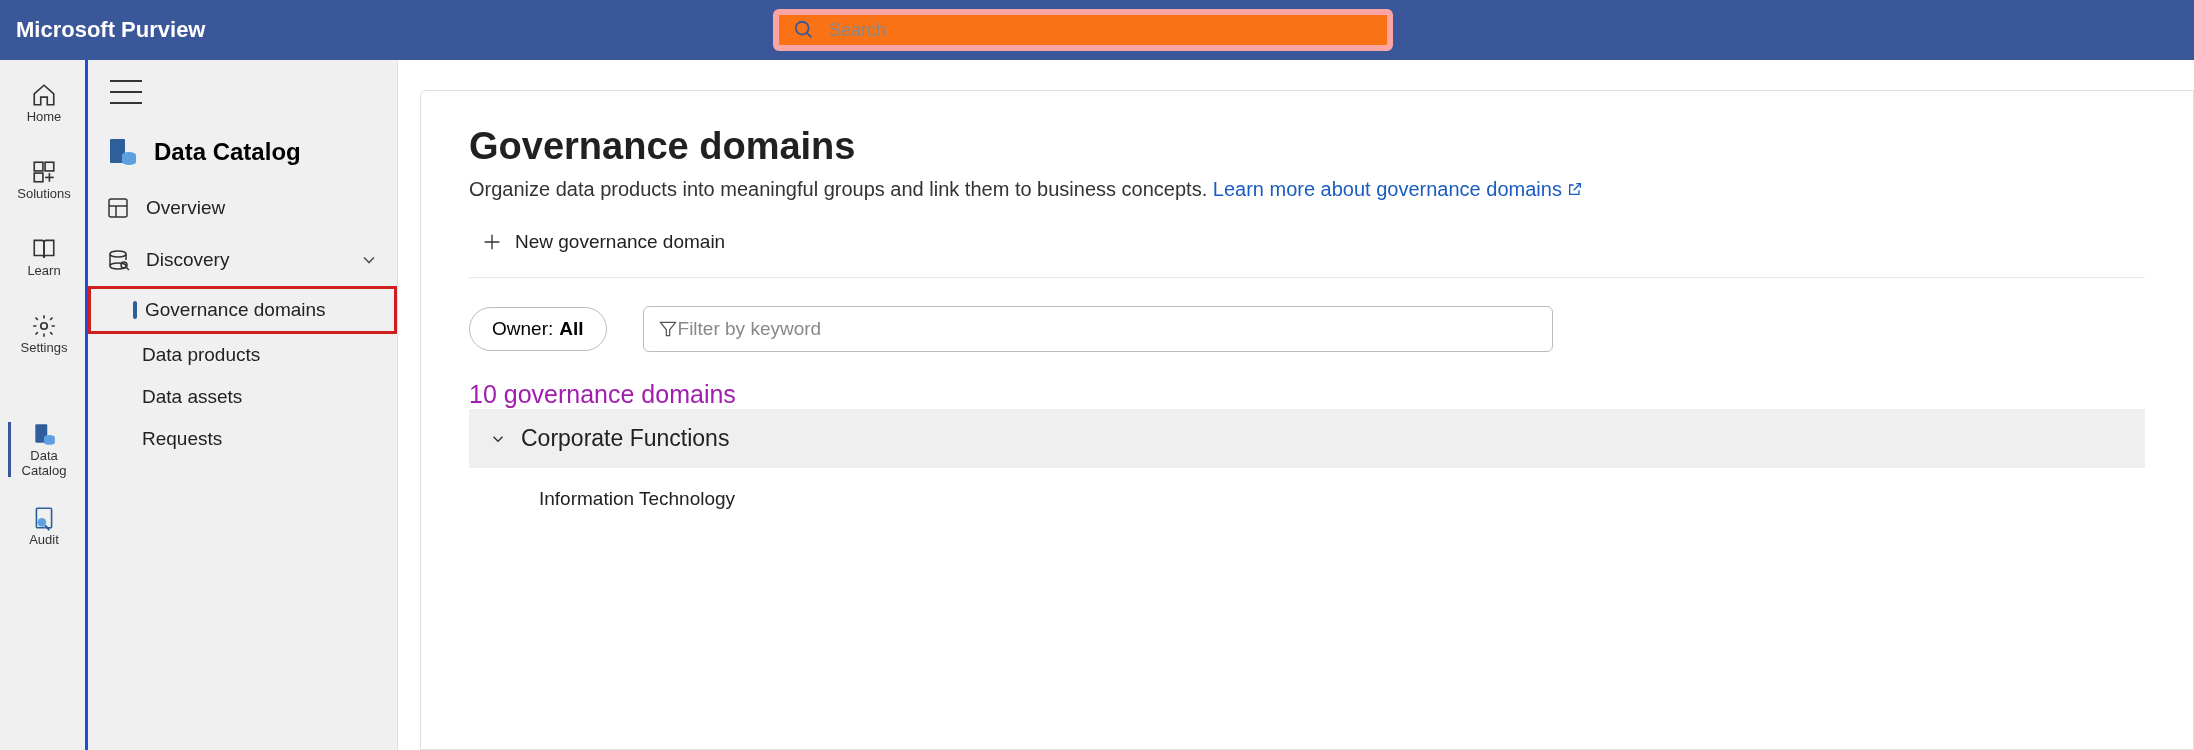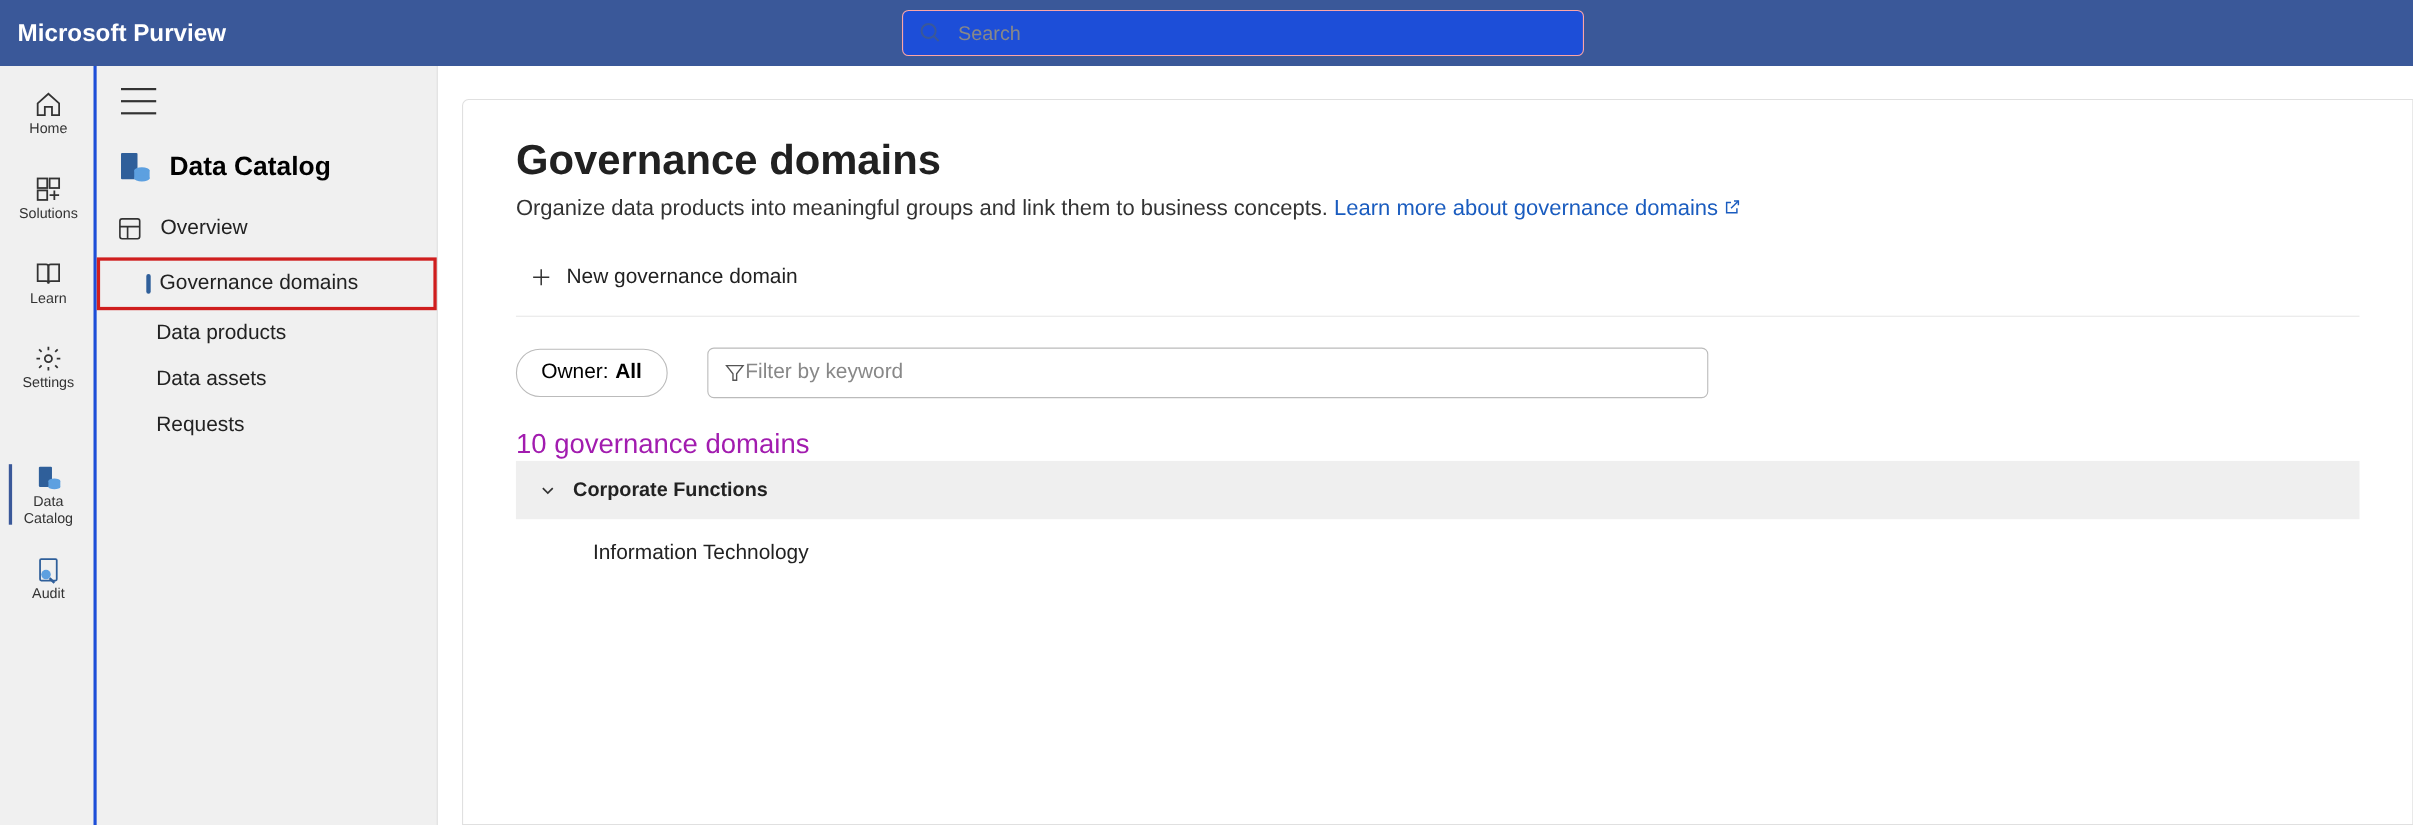--- a/index.html
+++ b/index.html
@@ -1,20 +1,20 @@
 <!DOCTYPE html>
 <html><head>
   <meta charset="utf-8">
   <style>
     * { box-sizing: border-box; margin: 0; padding: 0; font-family: "Segoe UI", -apple-system, sans-serif; }
     body { width: 2194px; height: 750px; overflow: hidden; background: #fff; }
     
     .header-bar { height: 60px; background: #3a5899; display: flex; align-items: center; padding: 0 16px; position: relative; }
     .header-title { color: #fff; font-size: 22px; font-weight: 600; }
-    .search-container { position: absolute; left: 820px; width: 620px; height: 42px; background: #1d4ed8; border-radius: 6px; display: flex; align-items: center; padding: 0 14px; border: 1px solid #fca5a5; }
+    .search-container { position: absolute; left: 773px; width: 620px; height: 42px; background: #f97316; border-radius: 6px; display: flex; align-items: center; padding: 0 14px; border: 6px solid #fca5a5; }
     .search-icon-svg { width: 22px; height: 22px; color: #3a5899; margin-right: 14px; }
     .search-input { border: none; outline: none; font-size: 18px; flex: 1; background: transparent; }
     .search-input::placeholder { color: #888; }
     
     .left-rail { position: absolute; left: 0; top: 60px; bottom: 0; width: 88px; background: #f0f0f0; border-right: 3px solid #1d4ed8; display: flex; flex-direction: column; align-items: center; padding-top: 16px; gap: 22px; }
     .rail-item { display: flex; flex-direction: column; align-items: center; justify-content: center; gap: 2px; width: 70px; height: 55px; cursor: pointer; border-left: 3px solid transparent;}
     .rail-item.selected { border-left: 3px solid #3a5899; }
     .rail-separator { height: 16px; }
     .rail-icon { width: 26px; height: 26px; color: #333; display:flex; align-items:center; justify-content:center;}
     .rail-label { font-size: 13px; color: #333; text-align: center; line-height: 1.1; }
@@ -33,40 +33,40 @@
     .nav-row .nr-chevron { width: 20px; height: 20px; color: #555; }
     
     .sub-row { display: flex; align-items: center; gap: 10px; padding: 10px 18px 10px 54px; cursor: pointer; }
     .sub-row .sr-label { font-size: 19px; color: #222; }
     .sub-row.active { position: relative; }
     .sub-row.active::before { content:""; position:absolute; left:42px; top:12px; bottom:12px; width:4px; border-radius:2px; background:#2f5f9a; }
     .highlight-box { border: 3px solid #cf1e1e; }
     
     .main-area { position: absolute; left: 420px; right: 0; top: 90px; bottom: 0; background: #fff; border: 1px solid #e0e0e0; border-radius: 6px 0 0 0; padding: 34px 48px; overflow-y:auto;}
     .page-title { font-size: 38px; font-weight: 600; margin-bottom: 10px; color:#212121;}
-    .page-desc { font-size: 20px; color: #333; margin-bottom: 32px; }
+    .page-desc { font-size: 20px; color: #333; margin-bottom: 22px; }
     .page-desc a { color: #1a5cbf; text-decoration: none; }
     .ext-link-icon { display:inline-block; width:16px; height:16px; vertical-align: -1px; }
     
     .new-domain-btn { display: flex; align-items: center; gap: 12px; padding: 8px 12px; cursor: pointer; font-size: 19px; color: #222; background: none; border: none; margin-bottom: 16px;}
     .new-domain-btn .plus-ic { width:22px; height:22px; }
     
     .filter-row { display: flex; align-items: center; gap: 36px; margin-top: 14px; border-top:1px solid #e8e8e8; padding-top:28px;}
     .owner-pill { border: 1px solid #bbb; border-radius: 22px; padding: 10px 22px; font-size: 19px; display: flex; gap: 6px; align-items: center; cursor: pointer; }
     .owner-pill .bold { font-weight: 600; }
     .keyword-box { flex: 1; max-width: 910px; border: 1px solid #bbb; border-radius: 6px; height: 46px; display: flex; align-items: center; padding: 0 14px; }
     .keyword-box .funnel { width: 20px; height: 20px; color: #555; }
     .keyword-box input { border: none; outline: none; font-size: 19px; flex: 1; }
     .keyword-box input::placeholder { color:#888;}
     
     .count-text { margin-top: 28px; font-size: 25px; color: #a21caf; }
     
     .group-header { background: #efefef; padding: 16px 20px; display: flex; align-items: center; gap: 14px; cursor: pointer; }
     .group-header .gh-chevron { width: 18px; height: 18px; }
-    .group-header .gh-label { font-size: 18px; color: #222; font-weight: bold; }
+    .group-header .gh-label { font-size: 23px; color: #222; }
     .group-child { padding: 20px 20px 10px 70px; font-size: 19px; color: #222; cursor: pointer; }
   </style>
 </head>
 <body>
 
 <div class="header-bar">
   <div class="header-title">Microsoft Purview</div>
   <div class="search-container">
     <svg class="search-icon-svg" viewBox="0 0 24 24" fill="none" stroke="currentColor" stroke-width="2">
         <circle cx="10" cy="10" r="7"></circle>
@@ -159,20 +159,36 @@
   <div class="nav-row">
     <div class="nr-icon">
         <svg viewBox="0 0 24 24" width="24" height="24" fill="none" stroke="currentColor" stroke-width="1.5">
           <rect x="3" y="3" width="18" height="18" rx="2"></rect>
           <line x1="3" y1="10" x2="21" y2="10"></line>
           <line x1="10" y1="10" x2="10" y2="21"></line>
         </svg>
       </div>
     <div class="nr-label">Overview</div>
   </div>
+  <div class="nav-row">
+    <div class="nr-icon">
+        <svg viewBox="0 0 24 24" width="24" height="24" fill="none" stroke="currentColor" stroke-width="1.5">
+          <ellipse cx="12" cy="6" rx="8" ry="3"></ellipse>
+          <path d="M4 6 V18"></path>
+          <path d="M20 6 V12"></path>
+          <ellipse cx="12" cy="18" rx="8" ry="3"></ellipse>
+          <circle cx="18" cy="17" r="3"></circle>
+          <line x1="20.5" y1="19.5" x2="23" y2="22"></line>
+        </svg>
+      </div>
+    <div class="nr-label">Discovery</div>
+    <svg class="nr-chevron" viewBox="0 0 24 24" fill="none" stroke="currentColor" stroke-width="2">
+        <polyline points="6 9 12 15 18 9"></polyline>
+      </svg>
+  </div>
   <div class="sub-row active highlight-box">
     <div class="sr-label">Governance domains</div>
   </div>
   <div class="sub-row">
     <div class="sr-label">Data products</div>
   </div>
   <div class="sub-row">
     <div class="sr-label">Data assets</div>
   </div>
   <div class="sub-row">

